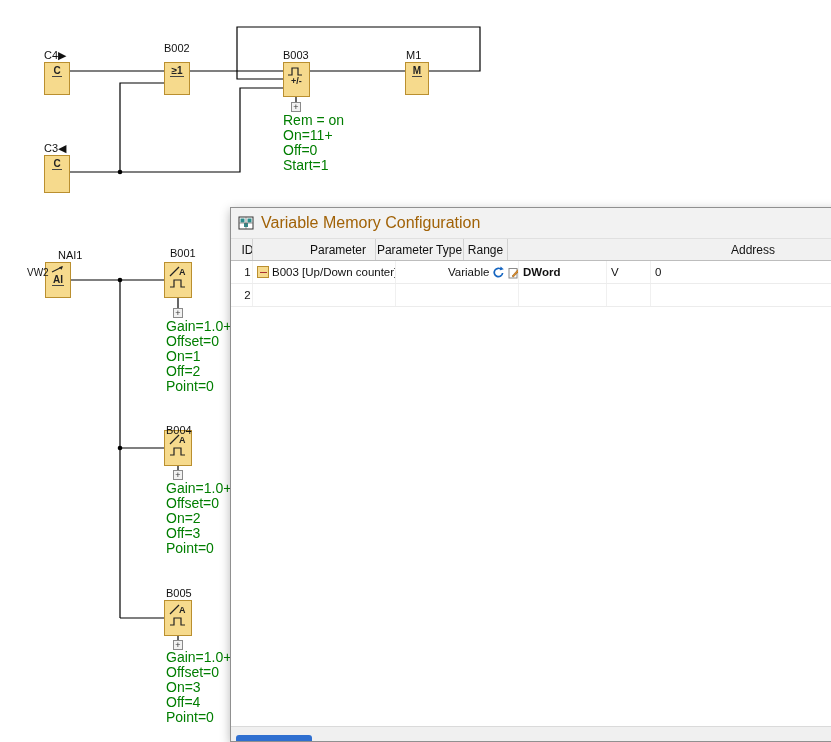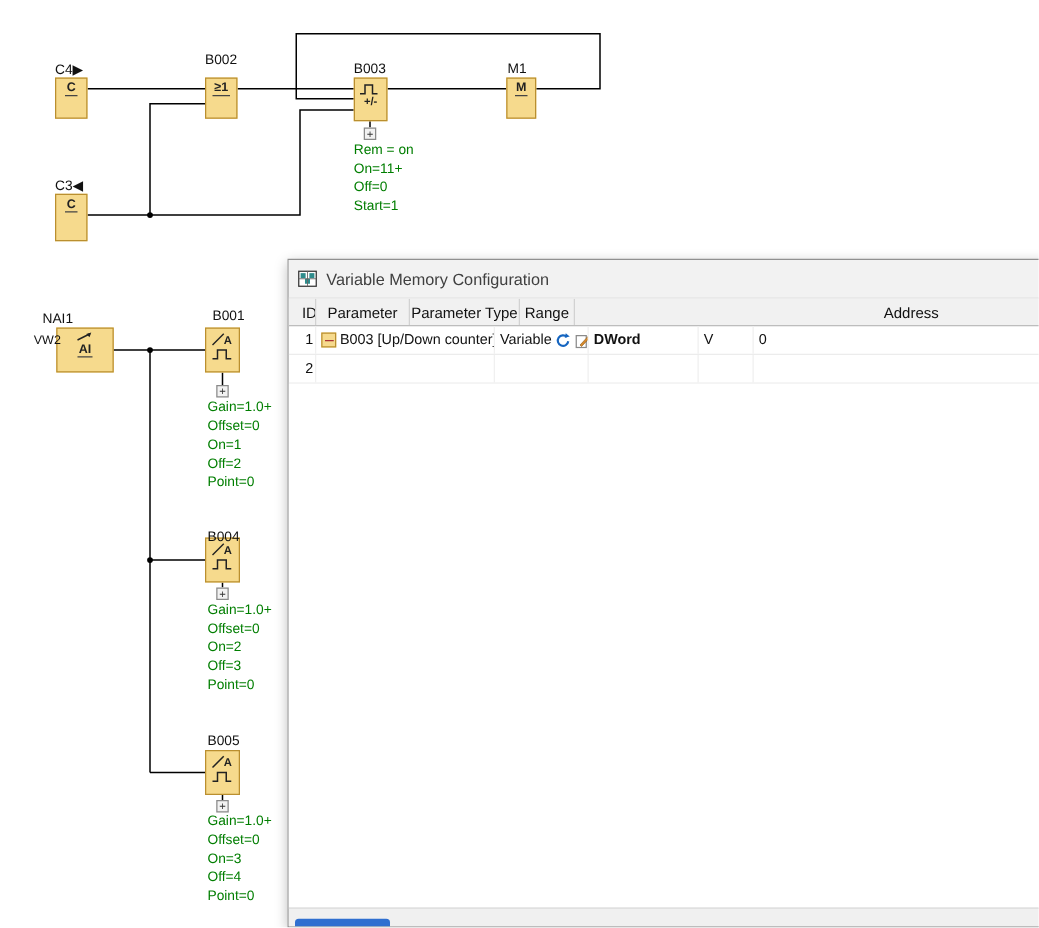--- a/index.html
+++ b/index.html
@@ -7,43 +7,43 @@
   .screen{position:relative;width:831px;height:742px;background:#fff;overflow:hidden;}
   .wires{position:absolute;left:0;top:0;z-index:1;}
   .blk{position:absolute;z-index:2;background:#F6DA8D;border:1px solid #BA8F2F;
     box-sizing:border-box;display:flex;flex-direction:column;align-items:center;
     padding-top:2px;gap:0;}
   .sym{font-size:10px;font-weight:bold;color:#222;line-height:11px;}
   .sym-u{border-bottom:1px solid #444;padding:0 1px;}
   .sym-small{font-size:9px;font-weight:bold;color:#222;line-height:9px;}
   .lbl{position:absolute;z-index:3;font-size:11px;color:#111;white-space:nowrap;}
   .lbl-sm{font-size:10px;}
-  .param-group{position:absolute;z-index:3;font-size:11px;color:#007E00;line-height:15px;white-space:nowrap;}
+  .param-group{position:absolute;z-index:3;font-size:14px;color:#007E00;line-height:15px;white-space:nowrap;}
   .expand{position:absolute;z-index:4;width:10px;height:10px;box-sizing:border-box;
     border:1px solid #8a8a8a;background:#f2f2f2;font-size:9px;line-height:8px;
     text-align:center;color:#333;cursor:pointer;}
   
   .dialog{position:absolute;left:230px;top:207px;width:770px;height:535px;z-index:10;
     background:#fff;border:1px solid #909090;box-sizing:border-box;
     box-shadow:0 3px 10px rgba(0,0,0,.28);display:flex;flex-direction:column;}
   .titlebar{height:30px;flex:0 0 30px;background:#f2f2f2;display:flex;align-items:center;
     padding-left:7px;gap:7px;border-bottom:1px solid #e0e0e0;}
-  .title-text{font-size:13px;color:#404040;}
+  .title-text{font-size:16px;color:#a16207;}
   .tbl{flex:1 1 auto;display:flex;flex-direction:column;background:#fff;overflow:hidden;}
   .thead{display:flex;height:21px;flex:0 0 21px;background:#f1f1f1;
     border-bottom:1px solid #bdbdbd;font-size:12px;color:#111;}
   .th{display:flex;align-items:center;justify-content:center;box-sizing:border-box;
     border-right:1px solid #d2d2d2;overflow:hidden;white-space:nowrap;}
   .tr{display:flex;height:22px;flex:0 0 22px;align-items:stretch;font-size:11.5px;color:#111;
     border-bottom:1px solid #ececec;}
   .td{display:flex;align-items:center;box-sizing:border-box;border-right:1px solid #f0f0f0;
     padding-left:4px;gap:3px;overflow:hidden;white-space:nowrap;}
   .c-id{width:22px;flex:0 0 22px;justify-content:center;padding-left:12px;}
   .c-block{width:143px;flex:0 0 143px;}
-  .c-param{width:75px;flex:0 0 75px;}
+  .c-param{width:75px;flex:0 0 75px;margin-left:48px;}
   .c-type{width:88px;flex:0 0 88px;}
   .c-range{width:44px;flex:0 0 44px;}
   .c-addr{flex:1 1 auto;}
   .bold{font-weight:bold;}
   .tbl-fill{flex:1 1 auto;background:#fff;}
   .dlg-bottom{flex:0 0 14px;background:#f0f0f0;border-top:1px solid #dadada;position:relative;}
   .ok-partial{position:absolute;left:5px;bottom:0;width:76px;height:6px;background:#2F6FD0;
     border-radius:3px 3px 0 0;}
   .blk-icon{width:12px;height:12px;flex:0 0 12px;background:#F6DA8D;border:1px solid #BA8F2F;
     box-sizing:border-box;position:relative;}
@@ -78,21 +78,21 @@
       <circle cx="120" cy="280" r="2.3"></circle>
       <circle cx="120" cy="448" r="2.3"></circle>
     </g>
   </svg>
 
   <span class="lbl" style="left:44px;top:49px">C4▶</span>
   <span class="lbl" style="left:164px;top:42px">B002</span>
   <span class="lbl" style="left:283px;top:49px">B003</span>
   <span class="lbl" style="left:406px;top:49px">M1</span>
   <span class="lbl" style="left:44px;top:142px">C3◀</span>
-  <span class="lbl" style="left:34px;top:249px">NAI1</span>
+  <span class="lbl" style="left:58px;top:249px">NAI1</span>
   <span class="lbl lbl-sm" style="left:27px;top:267px">VW2</span>
   <span class="lbl" style="left:170px;top:247px">B001</span>
   <span class="lbl" style="left:166px;top:424px">B004</span>
   <span class="lbl" style="left:166px;top:587px">B005</span>
 
   <div class="blk" style="left:44px;top:62px;width:26px;height:33px">
     <span class="sym sym-u">C</span>
   </div>
 
   <div class="blk" style="left:164px;top:62px;width:26px;height:33px">
@@ -107,21 +107,21 @@
   </div>
 
   <div class="blk" style="left:405px;top:62px;width:24px;height:33px">
     <span class="sym sym-u">M</span>
   </div>
 
   <div class="blk" style="left:44px;top:155px;width:26px;height:38px">
     <span class="sym sym-u">C</span>
   </div>
 
-  <div class="blk" style="left:45px;top:262px;width:46px;height:36px">
+  <div class="blk" style="left:45px;top:262px;width:26px;height:36px">
     <svg width="18" height="9" viewBox="0 0 18 9">
       <path d="M3,7 L13,2" stroke="#222" stroke-width="1.2" fill="none"></path>
       <path d="M14,1 l-4,1.2 2.6,2.6 z" fill="#222"></path>
     </svg>
     <span class="sym sym-u">AI</span>
   </div>
 
   <div class="blk" style="left:164px;top:262px;width:28px;height:36px">
     <svg width="22" height="26" viewBox="0 0 22 26">
       <path d="M3,11 L12,2" stroke="#222" stroke-width="1.2" fill="none"></path>

